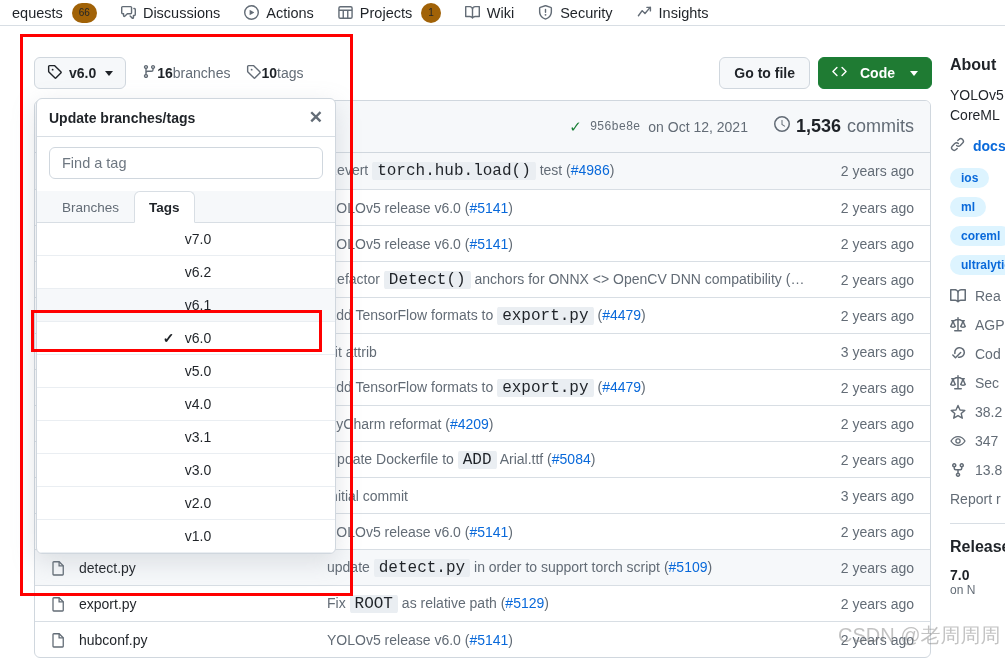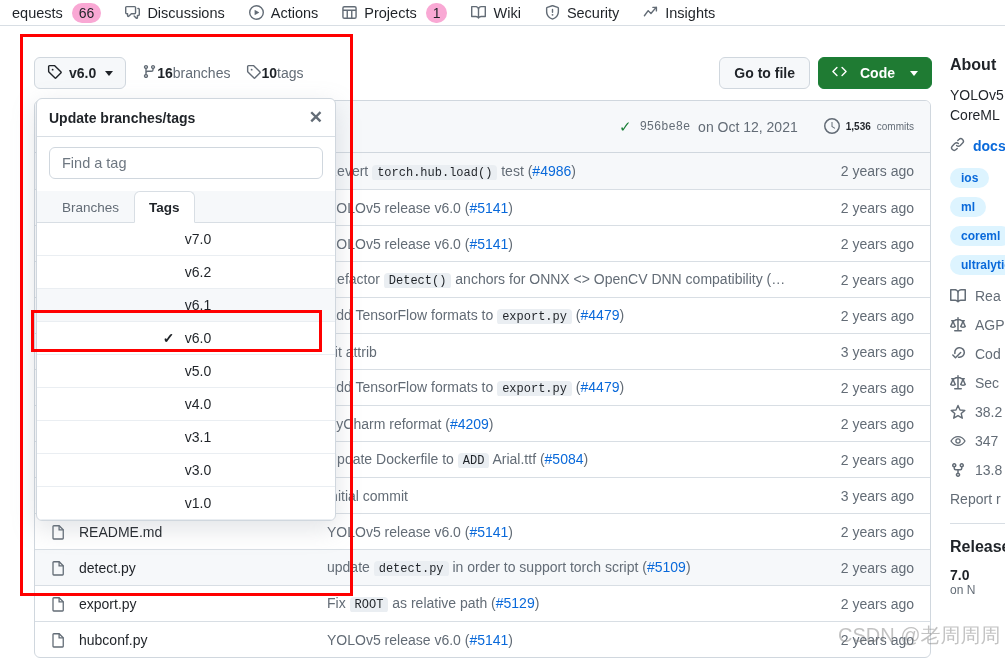--- a/index.html
+++ b/index.html
@@ -22,22 +22,22 @@
     background: #ffffff;
     padding-left: 0px;
   }
   .nav-item {
     display: flex; align-items: center; gap: 7px;
     padding: 0 12px; height: 26px; white-space: nowrap;
     font-size: 14.5px; color: #1f2328;
   }
   .nav-item .ic { display: inline-flex; align-items: center; color: #636c76; }
   .nav-count {
-    background: #f9a8d4; color: #1f2328; border-radius: 10px;
-    padding: 2px 7px; font-size: 14px; line-height: 16px; margin-left: 2px;
+    background: #a16207; color: #1f2328; border-radius: 10px;
+    padding: 2px 7px; font-size: 10px; line-height: 16px; margin-left: 2px;
   }
 
   
   .toolbar { position: absolute; left: 34px; top: 57px; display: flex; align-items: center; gap: 16px; }
   .branch-btn {
     display: flex; align-items: center; gap: 7px;
     border: 1px solid #d0d7de; border-radius: 6px;
     background: #f6f8fa; padding: 5px 12px; height: 32px;
     font-size: 14px; font-weight: bold; color: #1f2328; cursor: pointer;
   }
@@ -64,40 +64,40 @@
     border: 1px solid #d0d7de; border-radius: 6px; overflow: hidden; background: #fff;
   }
   .ft-head {
     height: 52px; background: #f6f8fa; border-bottom: 1px solid #d0d7de;
     display: flex; align-items: center; padding: 0 16px; font-size: 14px;
   }
   .ft-head .spacer { flex: 1; }
   .commit-sha { font-family: "Liberation Mono", monospace; font-size: 12px; color: #636c76; margin: 0 8px; }
   .commit-date { color: #636c76; font-size: 14px; }
   .check-ic { color: #1a7f37; font-size: 15px; }
-  .commits-box { display: flex; align-items: center; gap: 6px; margin-left: 26px; color: #636c76; font-size: 10px; }
+  .commits-box { display: flex; align-items: center; gap: 6px; margin-left: 26px; color: #636c76; font-size: 18px; }
   .commits-box b { color: #1f2328; }
   .dots {
     background: #eaeef2; border-radius: 4px; color: #636c76;
     font-size: 13px; line-height: 10px; padding: 3px 6px 7px; margin-left: 6px;
   }
   .ft-row {
     display: flex; align-items: center; height: 36px;
     border-top: 1px solid #d8dee4; padding: 0 16px; font-size: 14px;
   }
   .ft-row:first-of-type { border-top: none; }
   .ft-row.alt { background: #f6f8fa; }
   .ft-name { width: 276px; display: flex; align-items: center; gap: 12px; color: #1f2328; }
   .ft-name .fic { color: #636c76; display: inline-flex; }
   .ft-msg { flex: 1; color: #636c76; white-space: nowrap; overflow: hidden; text-overflow: ellipsis; padding-right: 14px; }
   .ft-msg a { color: #0969da; text-decoration: none; }
   .ft-time { color: #636c76; font-size: 14px; white-space: nowrap; text-align: right; }
   code.inl {
     background: #eaeef2; border-radius: 4px; padding: 1px 5px;
-    font-family: "Liberation Mono", monospace; font-size: 12px; color: #1f2328;
+    font-family: "Liberation Mono", monospace; font-size: 16px; color: #1f2328;
   }
 
   
   .dropdown {
     position: absolute; left: 36px; top: 98px; width: 300px;
     background: #ffffff; border: 1px solid #d0d7de; border-radius: 6px;
     box-shadow: 0 8px 24px rgba(140,149,159,0.25); z-index: 40; overflow: hidden;
   }
   .dd-head {
     height: 38px; display: flex; align-items: center; padding: 0 12px;
@@ -525,20 +525,24 @@
         <div class="dd-item">
           <span class="tick"></span>
           <span>v3.1</span>
         </div>
         <div class="dd-item">
           <span class="tick"></span>
           <span>v3.0</span>
         </div>
         <div class="dd-item">
           <span class="tick"></span>
+          <span>v2.0</span>
+        </div>
+        <div class="dd-item">
+          <span class="tick"></span>
           <span>v1.0</span>
         </div>
       </div>
   </div>
 
   <div class="sidebar">
     <div class="sb-title">About</div>
     <div class="sb-desc">YOLOv5</div>
     <div class="sb-desc">CoreML</div>
 

